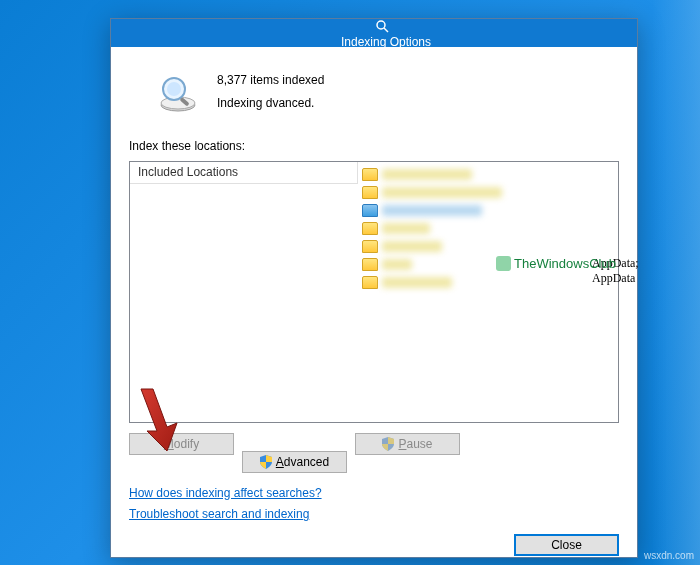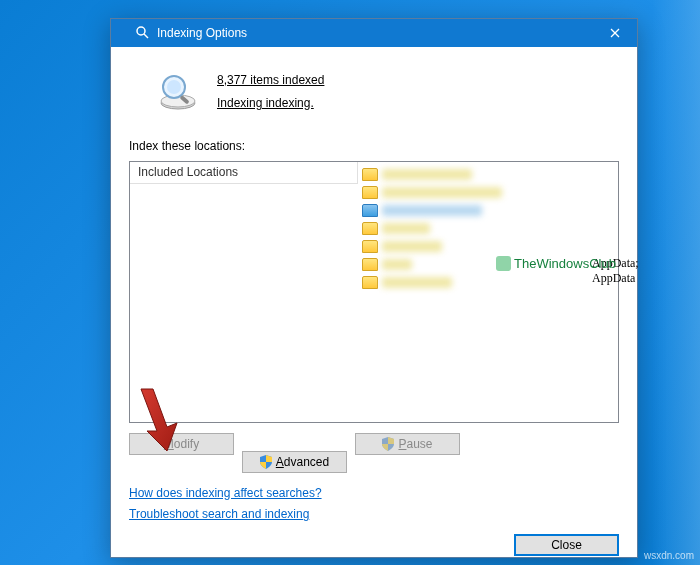--- a/index.html
+++ b/index.html
@@ -22,42 +22,42 @@
     border: 1px solid #5a7ca0;
     box-shadow: 0 5px 25px rgba(0,0,0,0.3);
   }
   .titlebar {
     height: 28px;
     background: #1079d1;
     display: flex;
     align-items: center;
     color: #fff;
     padding-left: 24px;
+    flex-direction: column;
   }
   .titlebar-icon {
     width: 16px; height: 16px;
     margin-right: 6px;
     display: inline-flex;
     align-items: center;
     justify-content: center;
   }
   .titlebar-title { font-size: 12px; flex: 1; }
   .close-btn {
     width: 44px; height: 28px;
     display: flex; align-items: center; justify-content: center;
     color: #fff;
   }
   .content {
     padding: 12px 18px 12px 18px;
   }
   .status-row {
     display: flex;
-    align-items: center;
+    align-items: flex-end;
     padding: 8px 0 18px 28px;
-    text-decoration: underline;
   }
   .mag-icon {
     width: 42px; height: 42px;
     margin-right: 18px;
     margin-top: 2px;
   }
   .status-text { line-height: 1.9; padding-top: 2px;}
   .section-label { margin: 6px 0 8px 0; }
   .locations-box {
     border: 1px solid #828790;
@@ -216,21 +216,21 @@
         <svg viewBox="0 0 42 42" width="42" height="42">
           <ellipse cx="21" cy="32" rx="17" ry="6" fill="#d8d8d8" stroke="#999" stroke-width="1"></ellipse>
           <ellipse cx="21" cy="30" rx="17" ry="6" fill="#f0f0f0" stroke="#aaa" stroke-width="1"></ellipse>
           <circle cx="17" cy="16" r="11" fill="#e8f4ff" stroke="#7aa8d0" stroke-width="2"></circle>
           <circle cx="17" cy="16" r="7" fill="#cde6ff"></circle>
           <rect x="25" y="24" width="10" height="4" rx="2" fill="#888" transform="rotate(40 25 24)"></rect>
         </svg>
       </span>
       <div class="status-text">
         <div>8,377 items indexed</div>
-        <div>Indexing indexing.</div>
+        <div>Indexing dvanced.</div>
       </div>
     </div>
 
     <div class="section-label">Index these locations:</div>
 
     <div class="locations-box">
       <div class="loc-header">
         <div class="col-included">Included Locations</div>
       </div>
       <div class="loc-body">

